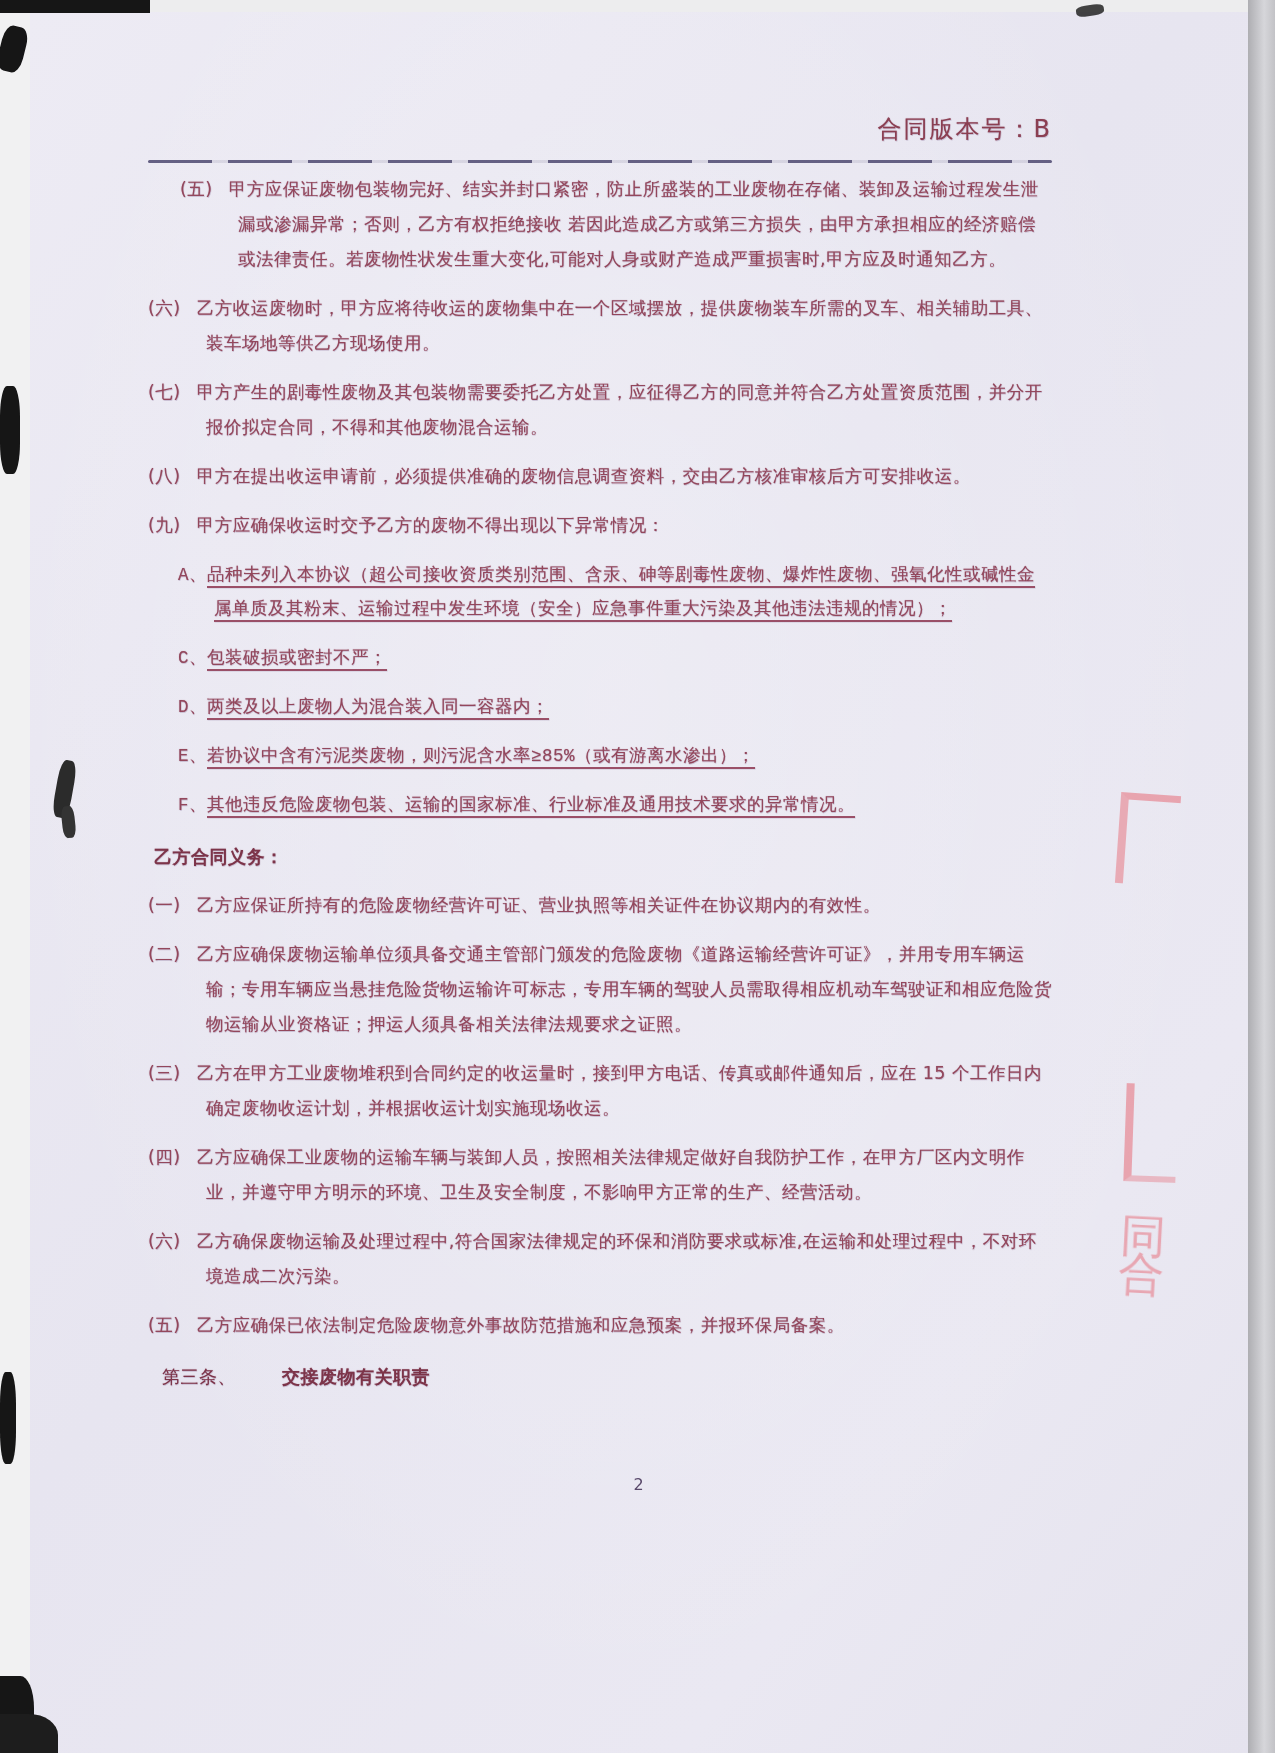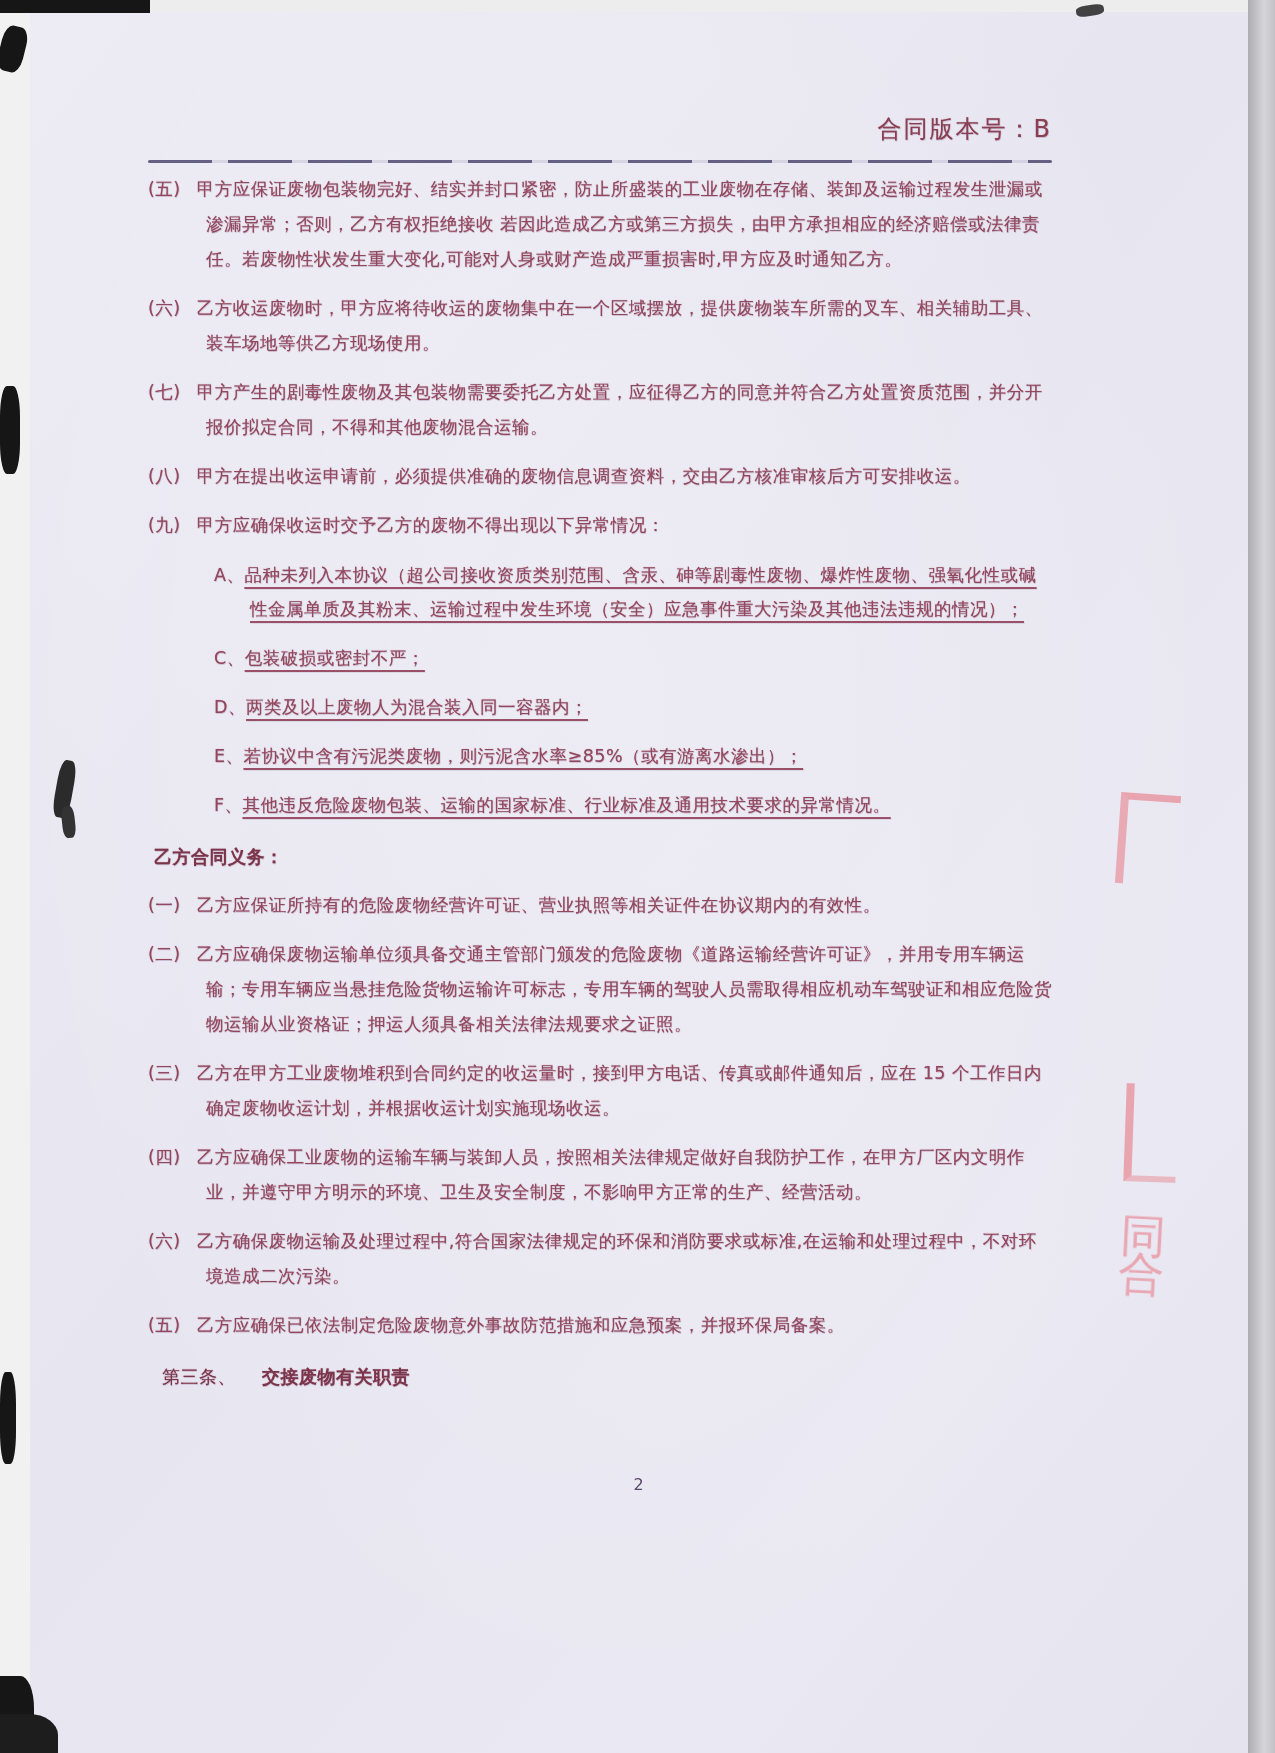--- a/index.html
+++ b/index.html
@@ -28,27 +28,27 @@
     color:#93475c;
     font-size:17.5px;
     text-shadow:0 0 1px rgba(139,66,92,.55), .6px .6px 0 rgba(90,60,120,.18);
     letter-spacing:.5px;
   }
   .header-row{padding-top:101px;text-align:right;font-size:24px;color:#8b3f52;letter-spacing:2px;}
   .rule{height:3px;margin-top:15px;border-radius:2px;opacity:.85;
     background:repeating-linear-gradient(to right,#4d4870 0px 64px,rgba(77,72,112,.15) 64px 80px);}
   .clause{margin:14px 0;line-height:35px;padding-left:58px;text-indent:-58px;}
   .clause .num{margin-right:16px;}
-  .first{margin-top:9px;}
-  .sub{margin:15px 0 15px 66px;line-height:34px;padding-left:36px;text-indent:-36px;}
+  .first{margin-top:9px;margin-left:32px;}
+  .sub{margin:15px 0 15px 30px;line-height:34px;padding-left:36px;text-indent:-36px;font-family:Liberation Mono, monospace;}
   .sub .txt{text-decoration:underline;text-underline-offset:6px;
     text-decoration-color:rgba(150,70,95,.85);text-decoration-thickness:1.5px;}
   .bold-head{font-weight:bold;color:#7c3449;margin:17px 0 13px 6px;line-height:35px;font-size:18px;}
   .art-label{font-weight:normal;color:#7c3449;}
-  .art-title{font-weight:bold;color:#7c3449;margin-left:26px;}
+  .art-title{font-weight:bold;color:#7c3449;margin-left:46px;}
   .art-row{margin:16px 0 6px 14px;line-height:35px;font-size:18px;}
   .page-num{position:absolute;left:0;top:1463px;width:100%;text-align:center;
     color:#59486a;font-size:16px;text-shadow:none;letter-spacing:1px;}
   
   .stamp1{position:absolute;left:1088px;top:782px;width:52px;height:84px;
     border-top:7px solid rgba(230,96,108,.5);border-left:8px solid rgba(230,96,108,.45);
     transform:rotate(4deg);filter:blur(.5px);}
   .stamp2{position:absolute;left:1095px;top:1072px;width:44px;height:92px;
     border-left:8px solid rgba(230,96,108,.5);border-bottom:6px solid rgba(230,96,108,.35);
     transform:rotate(2deg);filter:blur(.5px);}

